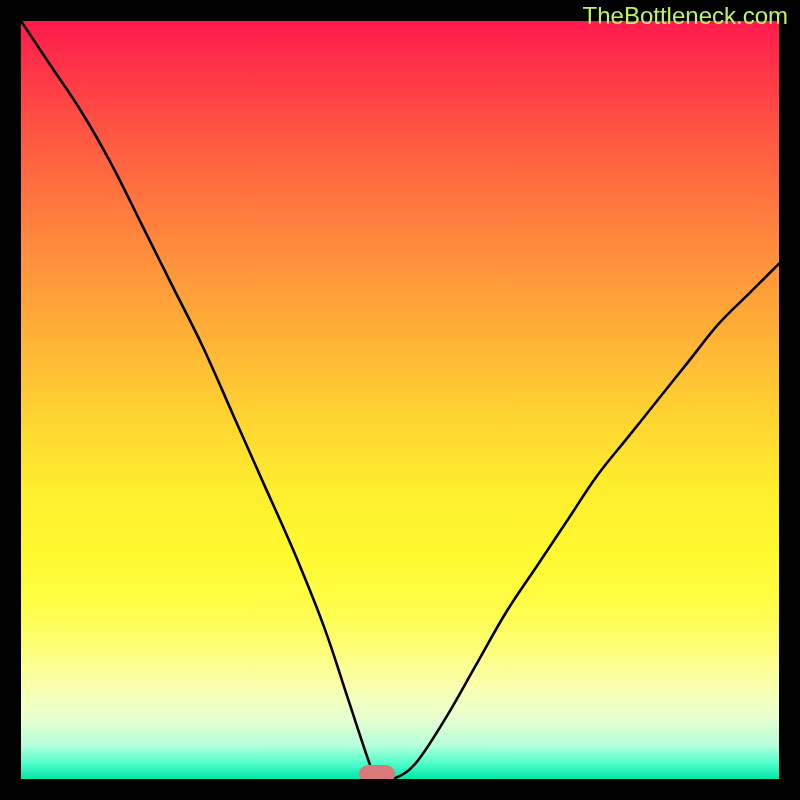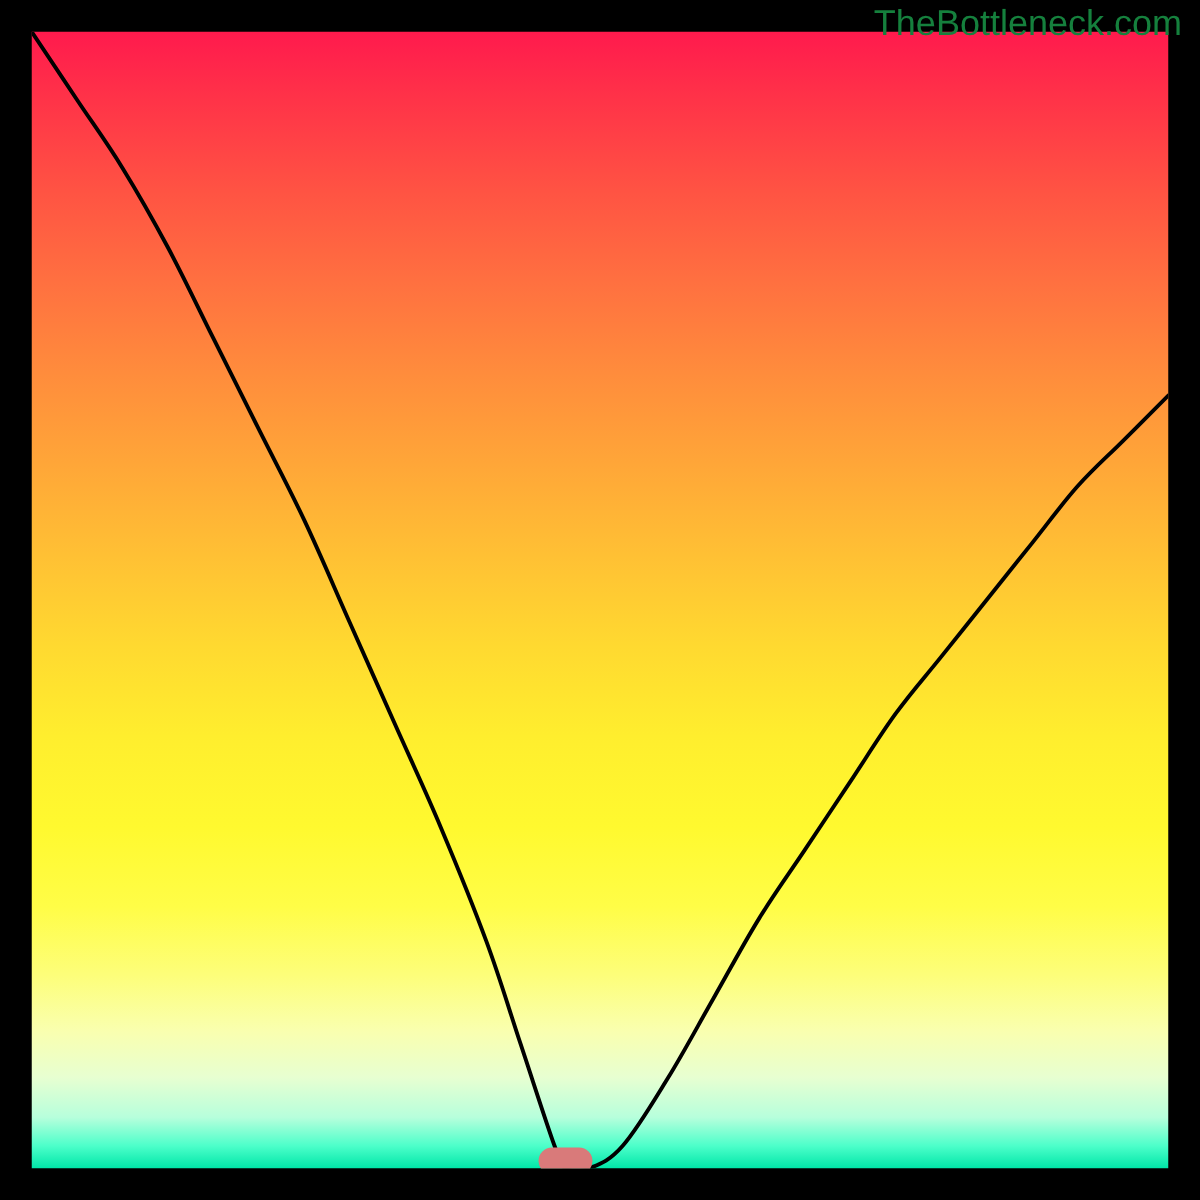--- a/index.html
+++ b/index.html
@@ -13,21 +13,21 @@
   .container {
     position: relative;
     width: 800px;
     height: 800px;
     background: #000;
   }
   .watermark {
     position: absolute;
     top: 2px;
     right: 12px;
-    color: #15803d;
+    color: #bef264;
     font-family: Arial, Helvetica, sans-serif;
     font-size: 24px;
     font-weight: 500;
     z-index: 10;
     user-select: none;
   }
   .plot-area {
     position: absolute;
     left: 21px;
     top: 21px;

